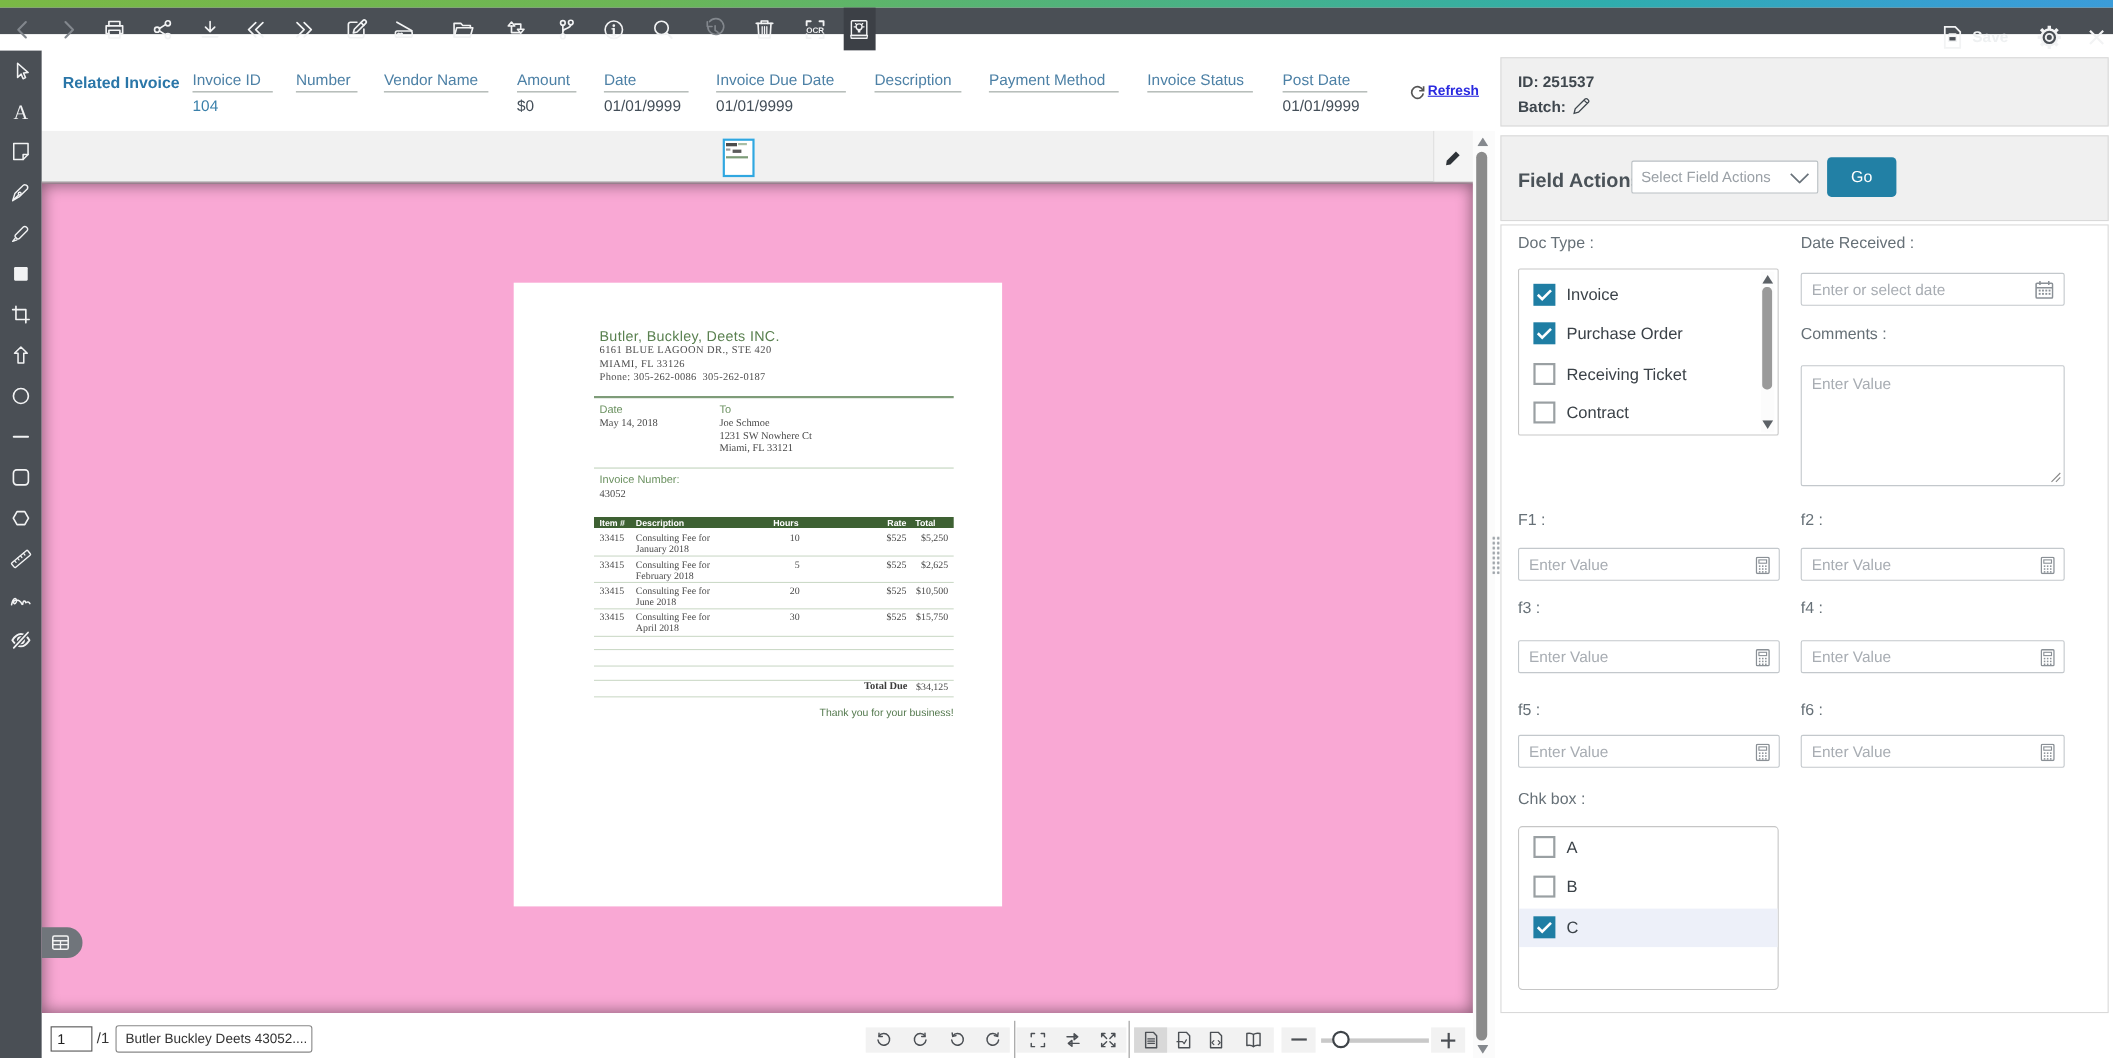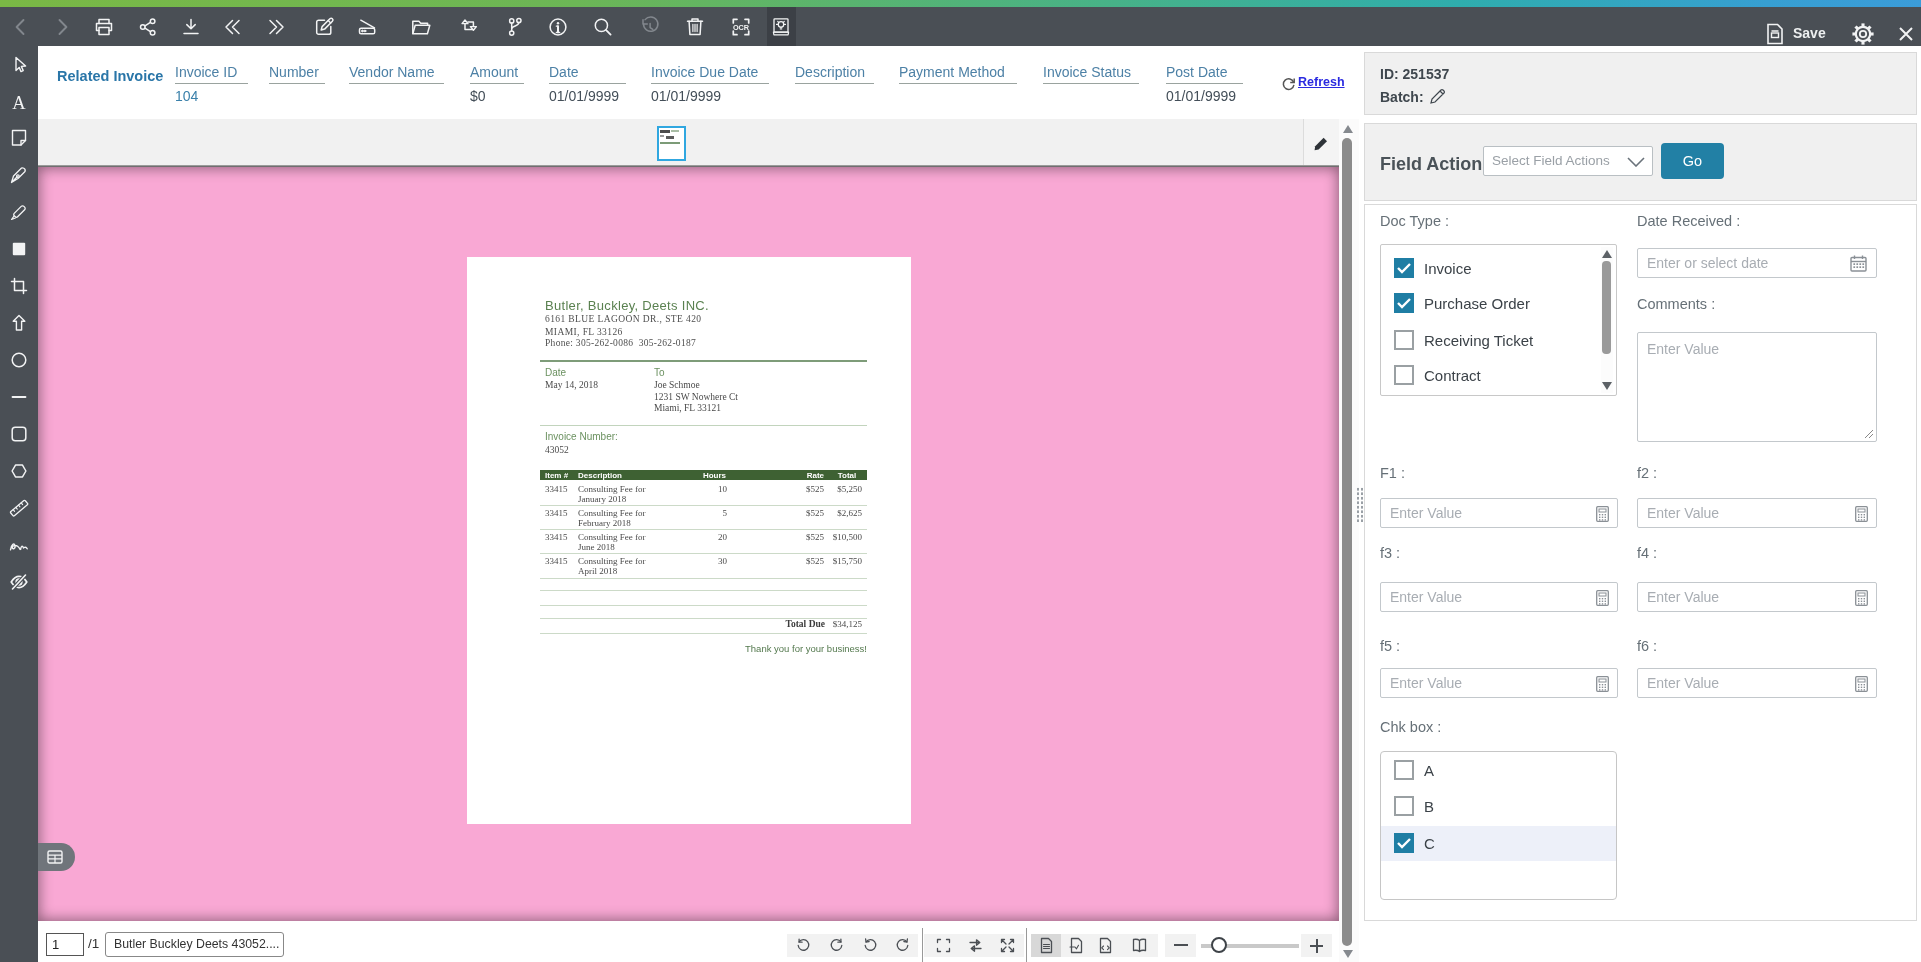--- a/index.html
+++ b/index.html
@@ -1,16 +1,16 @@
 <!DOCTYPE html>
 <html><head><meta charset="utf-8"><style>
 *{margin:0;padding:0;box-sizing:border-box}
 html,body{width:1921px;height:962px;overflow:hidden;background:#fff;font-family:"Liberation Sans",sans-serif}
 #topstrip{position:absolute;left:0;top:0;width:1921px;height:7px;background:linear-gradient(90deg,#7ab845 0%,#6cb656 30%,#47b288 58%,#2fadad 76%,#379fd2 92%,#3b9cd9 100%)}
-#toolbar{position:absolute;left:0;top:7px;width:1921px;height:39px;background:#4a4f55}
+#toolbar{position:absolute;left:0;top:7px;width:1921px;height:24px;background:#4a4f55}
 #sidebar{position:absolute;left:0;top:46px;width:38px;height:916px;background:#4a4f55}
 #header{position:absolute;left:38px;top:46px;width:1314px;height:73px;background:#fff}
 #thumbstrip{position:absolute;left:38px;top:119px;width:1301px;height:47px;background:#f1f1f1;border-bottom:1px solid #9a9a9a}
 #docarea{position:absolute;left:38px;top:166px;width:1301px;height:755px;background:#f9a8d4;border-top:1px solid #6f6f6f;box-shadow:inset 0 0 14px 1px rgba(0,0,0,0.45)}
 #page{position:absolute;left:429px;top:90px;width:444px;height:567px;background:#fff}
 #bottombar{position:absolute;left:38px;top:921px;width:1301px;height:41px;background:#fff}
 #vscroll{position:absolute;left:1339px;top:119px;width:20px;height:843px;background:#fbfbfb}
 #vthumb{position:absolute;left:3px;top:19px;width:10px;height:808px;background:#8b8b8b;border-radius:5px}
 #divider{position:absolute;left:1359px;top:46px;width:5px;height:916px;background:#fff}
 #grip{position:absolute;left:1356px;top:487px;width:9px;height:35px;background-image:radial-gradient(#9aa0a6 1px,transparent 1.3px);background-size:4px 4.5px}
@@ -264,21 +264,21 @@
 <div style="position:absolute;left:187px;top:135px;font-size:9.5px;font-family:'Liberation Serif',serif;color:#4a4a4a">1231 SW Nowhere Ct</div>
 <div style="position:absolute;left:187px;top:146px;font-size:9.5px;font-family:'Liberation Serif',serif;color:#4a4a4a">Miami, FL 33121</div>
 <div style="position:absolute;left:73px;top:168px;width:327px;height:1px;background:#c2d4bd"></div>
 <div style="position:absolute;left:78px;top:174px;font-size:10px;color:#6b9160">Invoice Number:</div>
 <div style="position:absolute;left:78px;top:188px;font-size:9.5px;font-family:'Liberation Serif',serif;color:#4a4a4a">43052</div>
 <div style="position:absolute;left:73px;top:213px;width:327px;height:10px;background:#3e6133"></div>
 <div style="position:absolute;left:78px;font-size:8px;font-weight:bold;color:#fff;top:214px">Item #</div>
 <div style="position:absolute;left:111px;font-size:8px;font-weight:bold;color:#fff;top:214px">Description</div>
 <div style="position:absolute;left:229px;width:30px;text-align:right;font-size:8px;font-weight:bold;color:#fff;top:214px">Hours</div>
 <div style="position:absolute;left:327px;width:30px;text-align:right;font-size:8px;font-weight:bold;color:#fff;top:214px">Rate</div>
-<div style="position:absolute;left:365px;width:30px;text-align:center;font-size:8px;font-weight:bold;color:#fff;top:214px">Total</div>
+<div style="position:absolute;left:365px;width:30px;text-align:left;font-size:8px;font-weight:bold;color:#fff;top:214px">Total</div>
 <div style="position:absolute;left:78px;top:227px;font-size:9px;font-family:'Liberation Serif',serif;color:#4a4a4a">33415</div>
 <div style="position:absolute;left:111px;top:227px;font-size:9px;font-family:'Liberation Serif',serif;color:#4a4a4a">Consulting Fee for</div>
 <div style="position:absolute;left:111px;top:237px;font-size:9px;font-family:'Liberation Serif',serif;color:#4a4a4a">January 2018</div>
 <div style="position:absolute;left:229px;top:227px;width:31px;text-align:right;font-size:9px;font-family:'Liberation Serif',serif;color:#4a4a4a">10</div>
 <div style="position:absolute;left:327px;top:227px;width:30px;text-align:right;font-size:9px;font-family:'Liberation Serif',serif;color:#4a4a4a">$525</div>
 <div style="position:absolute;left:355px;top:227px;width:40px;text-align:right;font-size:9px;font-family:'Liberation Serif',serif;color:#4a4a4a">$5,250</div>
 <div style="position:absolute;left:78px;top:251px;font-size:9px;font-family:'Liberation Serif',serif;color:#4a4a4a">33415</div>
 <div style="position:absolute;left:111px;top:251px;font-size:9px;font-family:'Liberation Serif',serif;color:#4a4a4a">Consulting Fee for</div>
 <div style="position:absolute;left:111px;top:261px;font-size:9px;font-family:'Liberation Serif',serif;color:#4a4a4a">February 2018</div>
 <div style="position:absolute;left:229px;top:251px;width:31px;text-align:right;font-size:9px;font-family:'Liberation Serif',serif;color:#4a4a4a">5</div>

